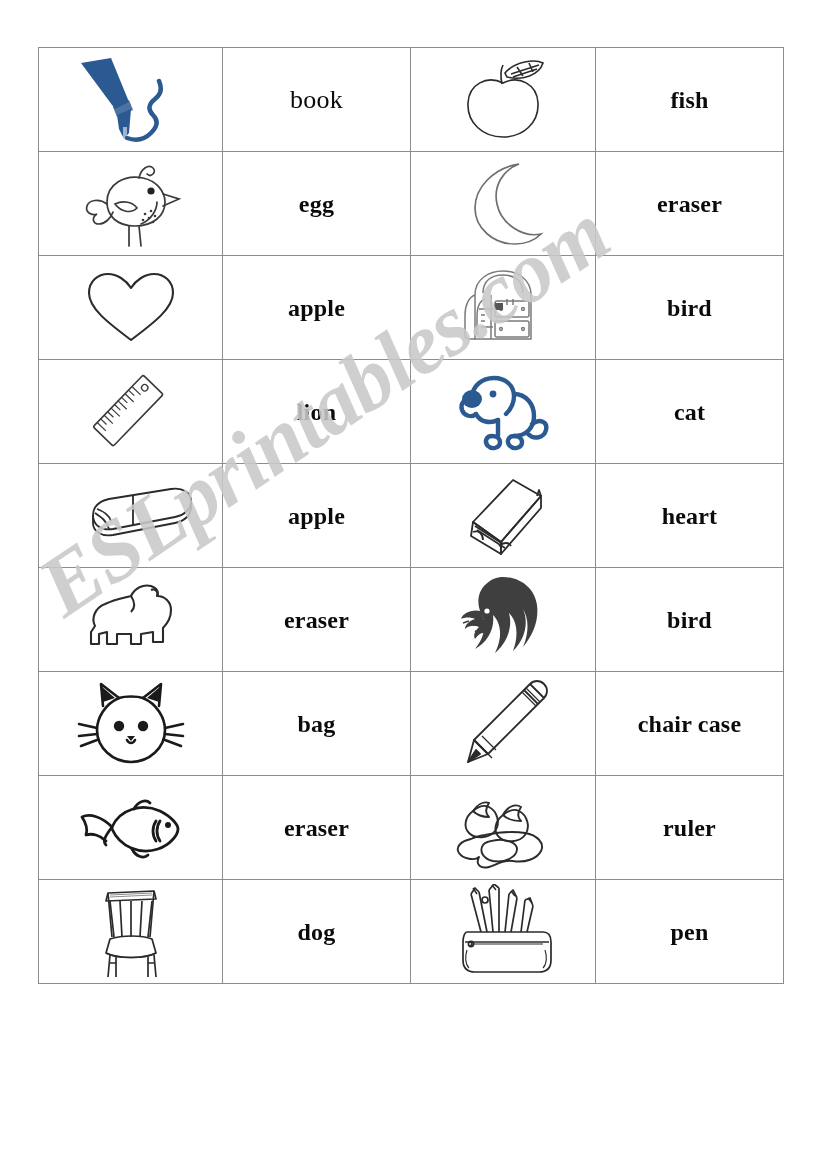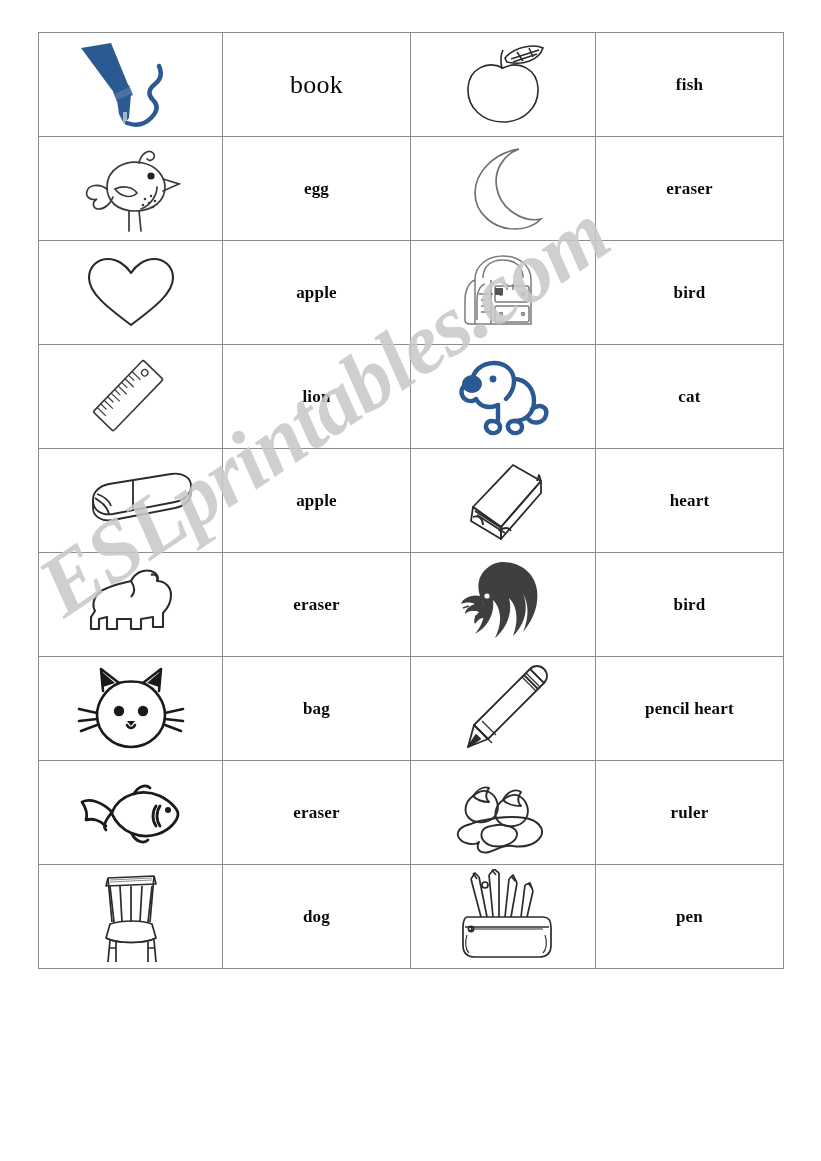--- a/index.html
+++ b/index.html
@@ -48,42 +48,42 @@
     white-space: nowrap;
     transform: rotate(-34deg);
     transform-origin: 0 50%;
     -webkit-font-smoothing: antialiased;
   }
 
   
   #grid {
     position: absolute;
     left: 38px;
-    top: 32px;
+    top: 47px;
     width: 745px;
     border-collapse: collapse;
     table-layout: fixed;
     z-index: 2;
   }
   #grid td {
     border: 1px solid #8d8d8d;
     padding: 0;
     vertical-align: middle;
     text-align: center;
     height: 103px;
     background: transparent;
   }
   #grid col.c-pic  { width: 184px; }
   #grid col.c-word { width: 188px; }
   #grid col.c-pic2 { width: 185px; }
   #grid col.c-word2{ width: 188px; }
 
   .word {
     font-family: "Liberation Serif", "DejaVu Serif", serif;
-    font-size: 17px;
+    font-size: 24px;
     font-weight: bold;
     color: #0b0b0b;
     line-height: 1;
     letter-spacing: 0.2px;
   }
   .word.regular { font-weight: normal; font-size: 26px; }
 
   .pic {
     display: block;
     margin: 0 auto;
@@ -396,21 +396,21 @@
                 <path d="M72 14 L86 28"></path>
                 <path d="M26 68 L40 82" stroke-width="1.4"></path>
                 <path d="M78 8 C82 4 88 4 92 8 C96 12 96 18 92 22"></path>
                 <path d="M74 12 L88 26 M70 16 L84 30" stroke-width="1.2"></path>
                 <path d="M30 60 L44 74" stroke-width="1.2"></path>
               </g>
             </svg>
           </div>
         </td>
         <td>
-          <span class="word">pencil heart</span>
+          <span class="word">chair case</span>
         </td>
       </tr>
 
       <tr>
         <td>
           <div class="cell-inner">
             <svg class="pic" width="118" height="74" viewBox="0 0 118 74">
               <g fill="none" stroke="#1a1a1a" stroke-width="2.8" stroke-linejoin="round" stroke-linecap="round">
                 <path d="M40 36 C48 18 70 12 88 20 C100 26 106 34 106 38
                          C106 44 98 54 86 58 C68 64 48 56 40 38 Z"></path>

